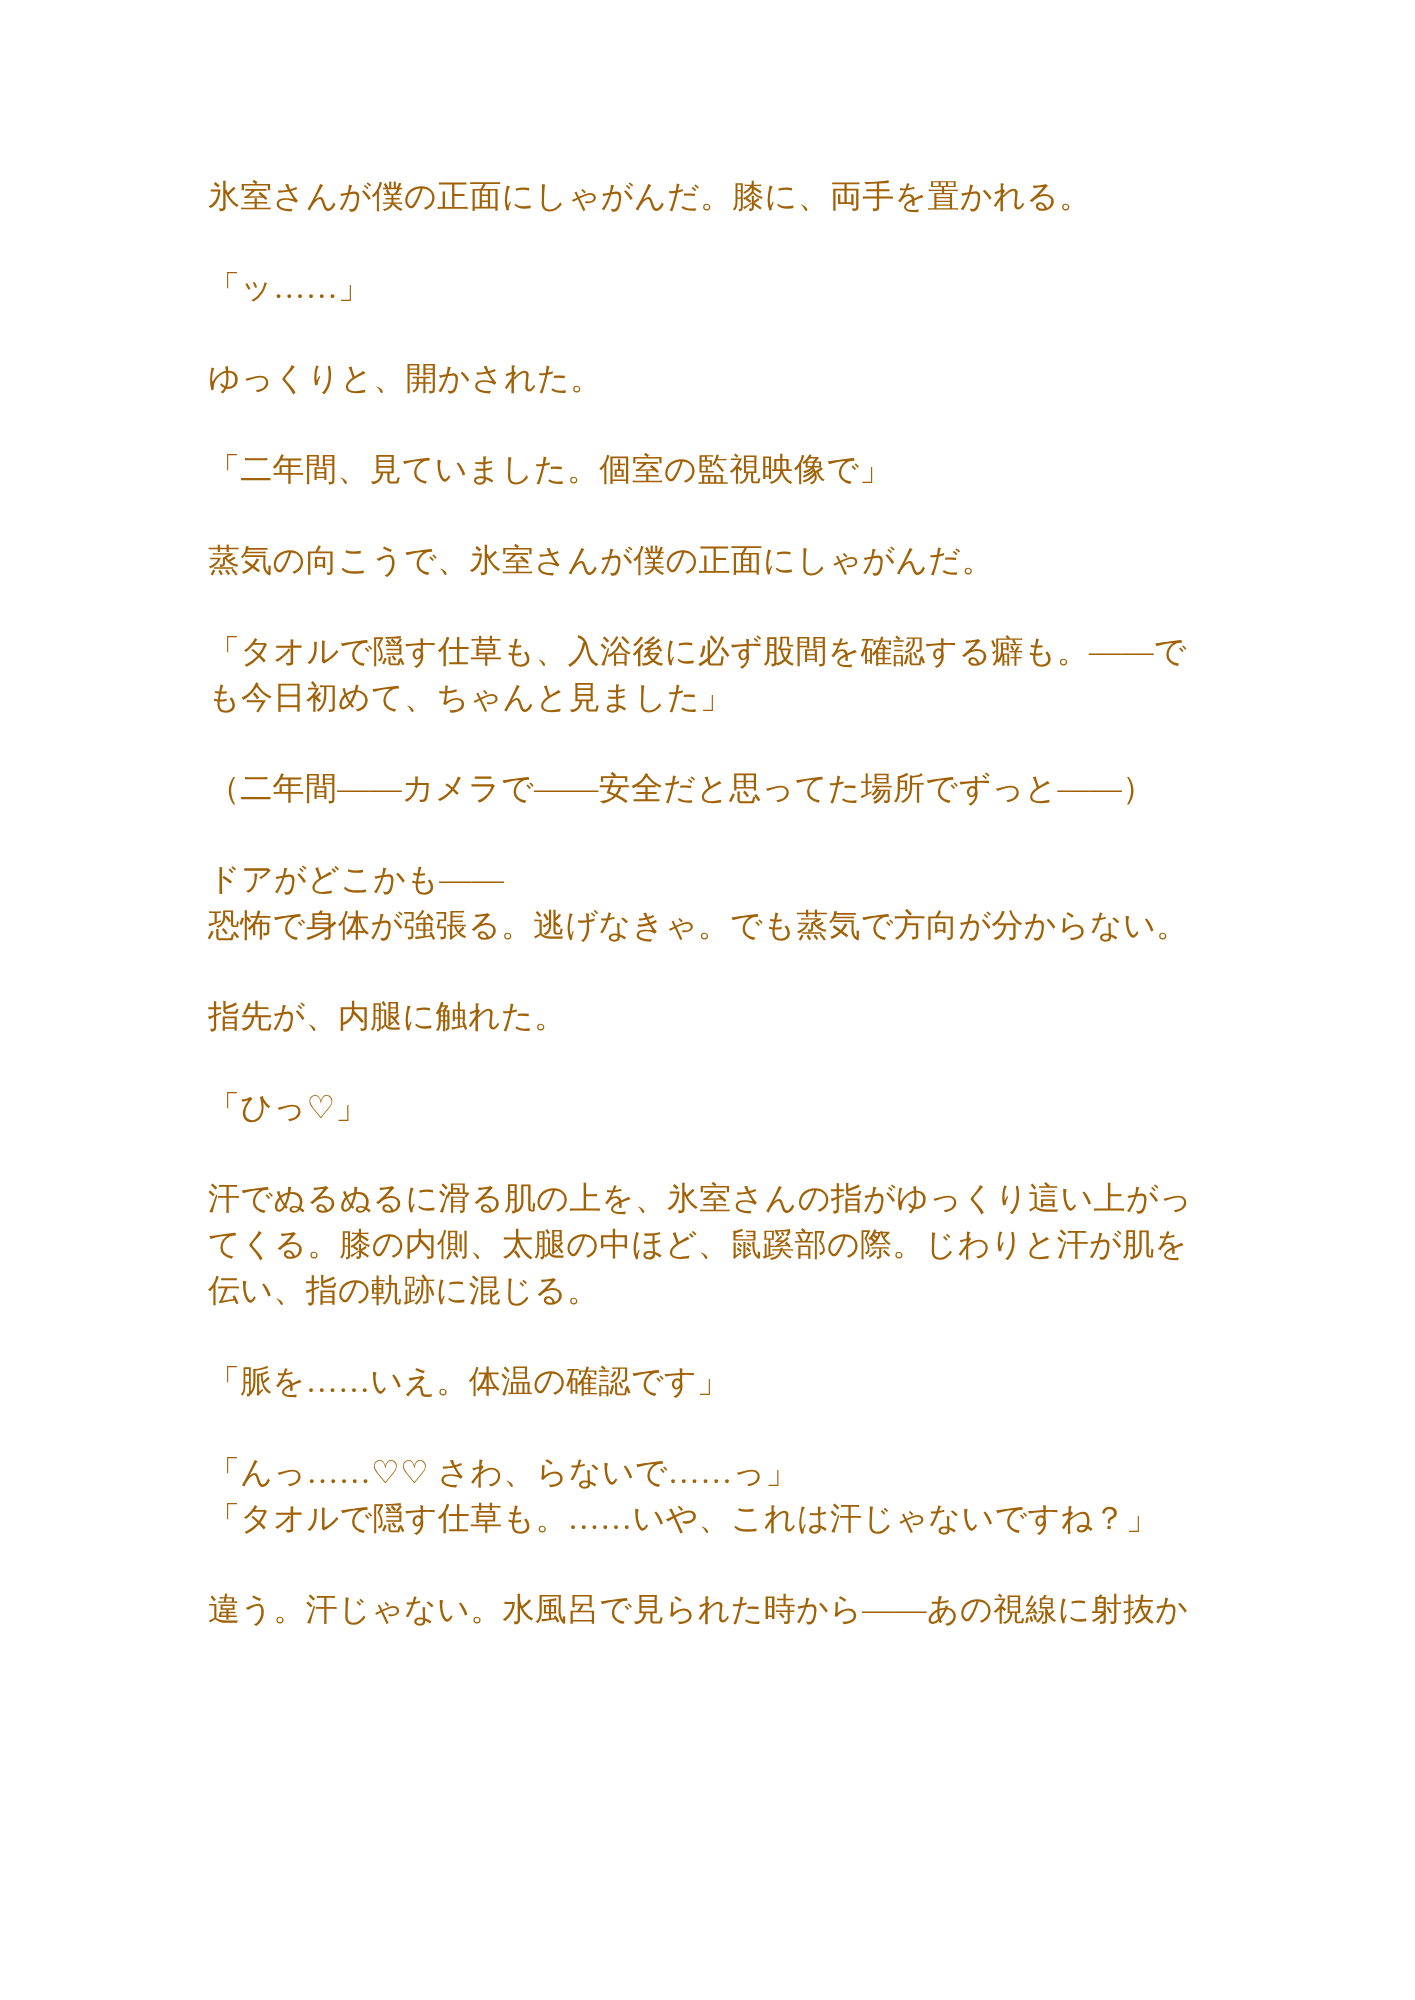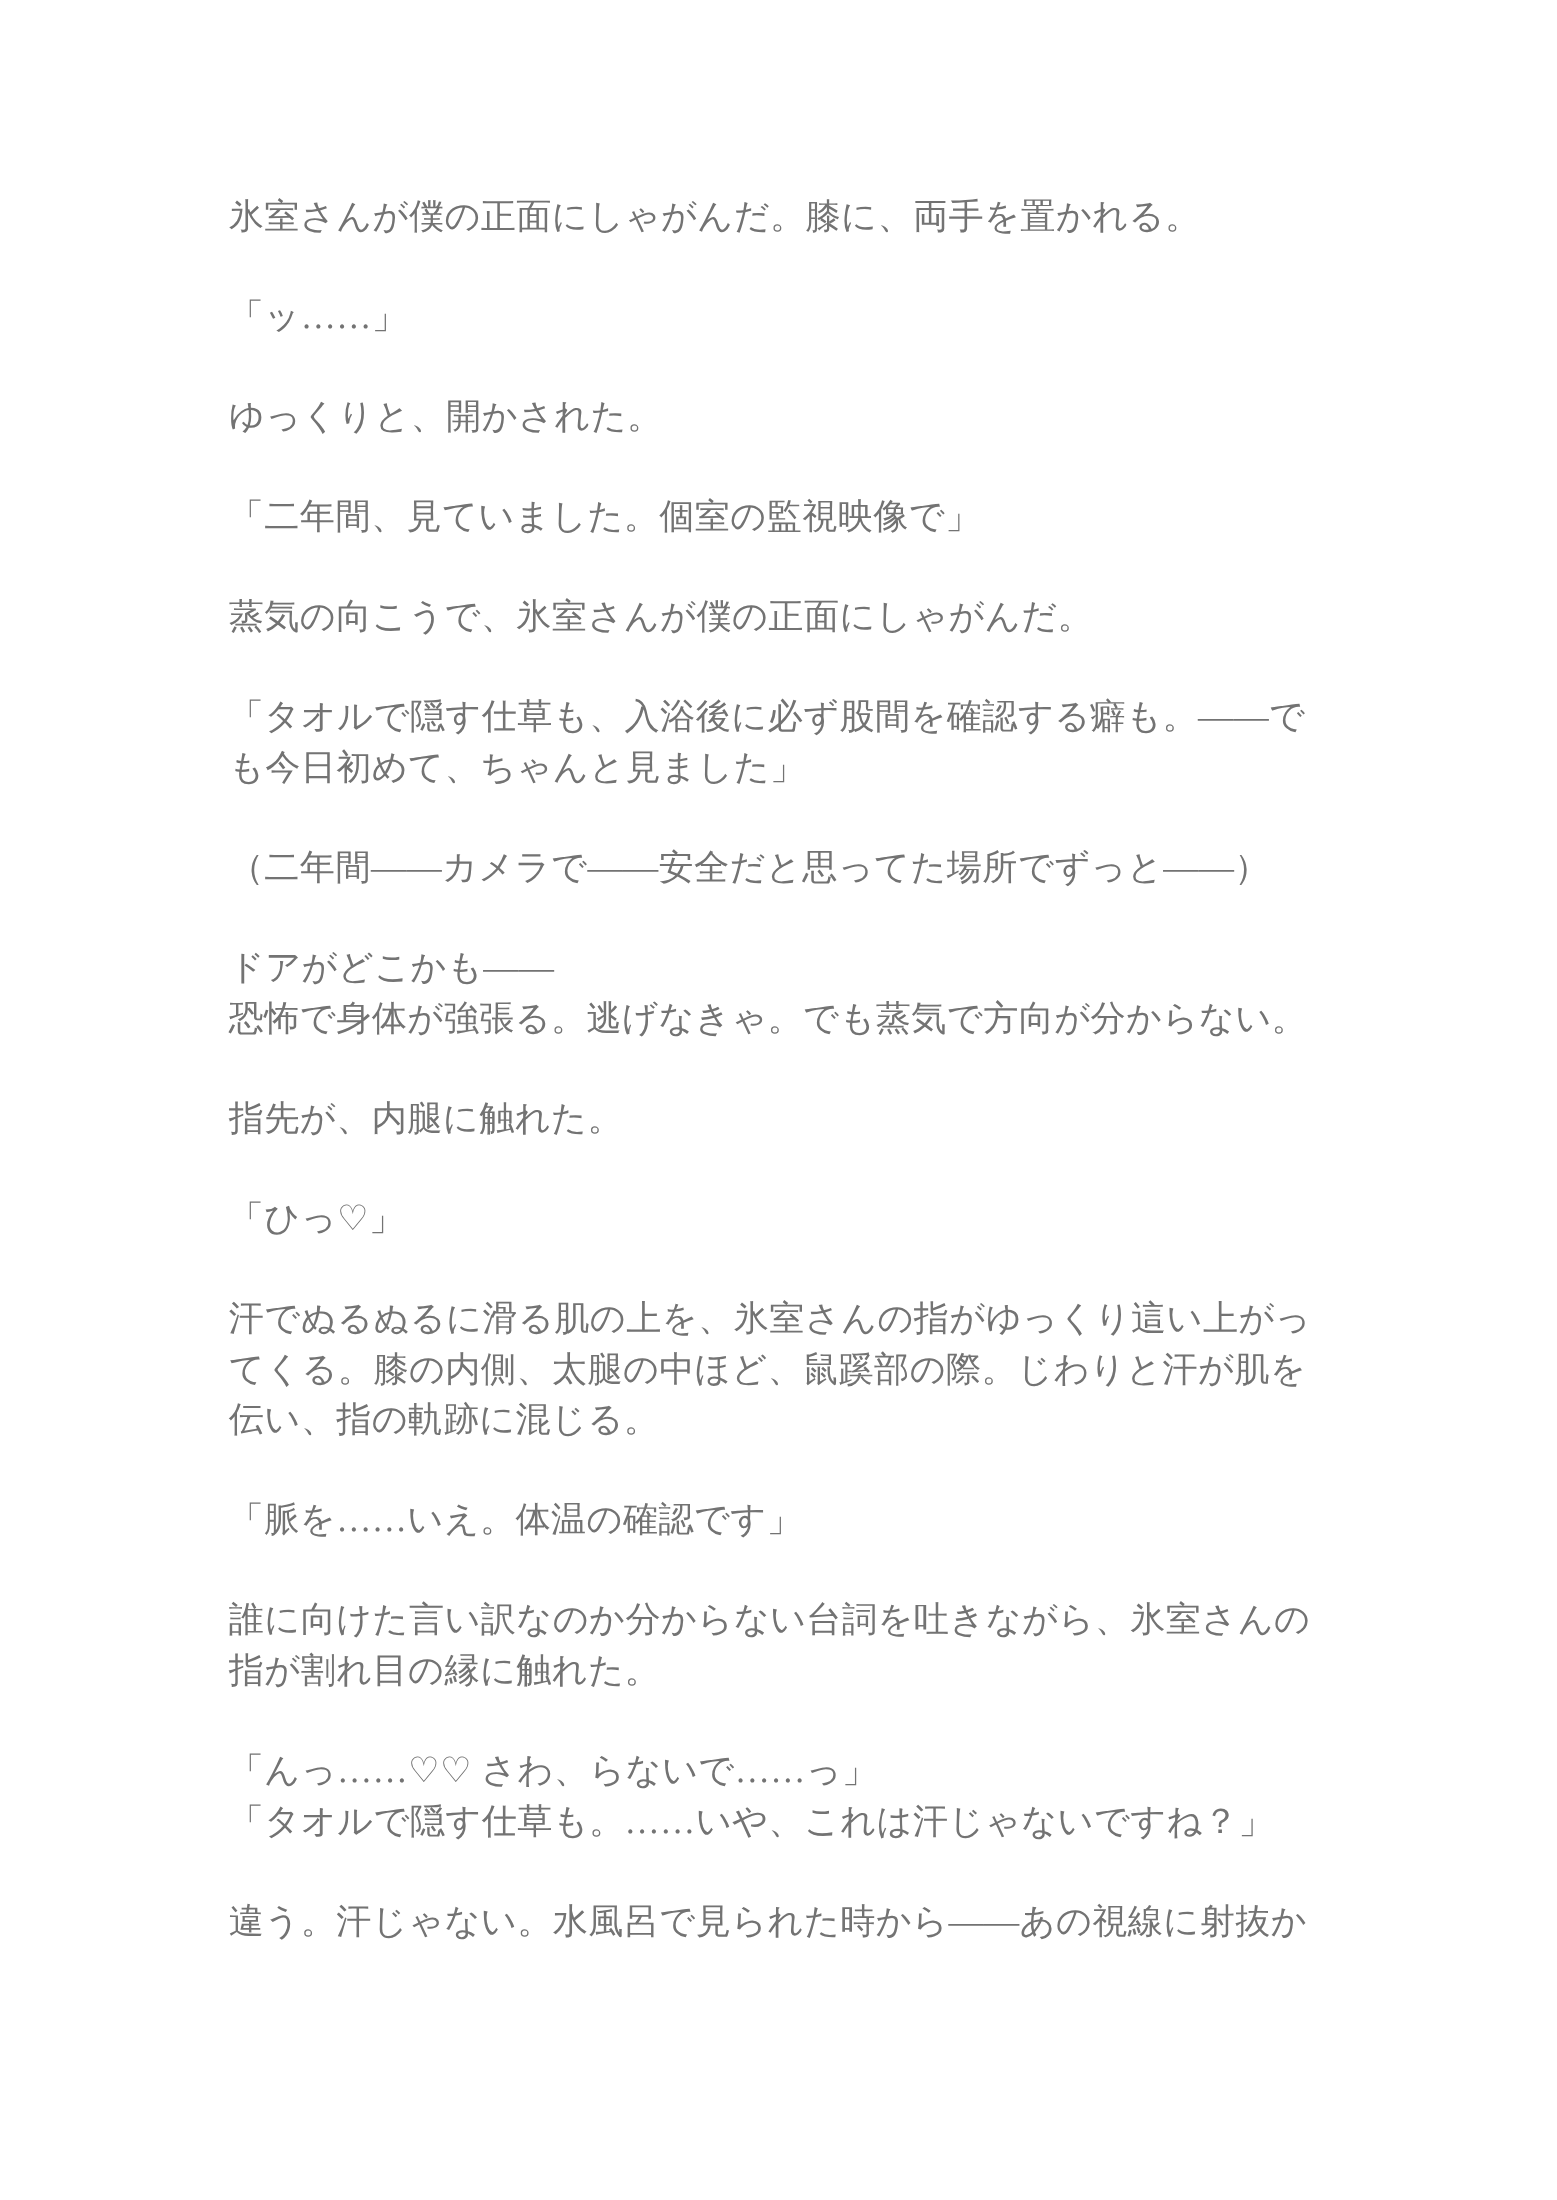--- a/index.html
+++ b/index.html
@@ -19,21 +19,21 @@
     padding: 173px 100px 0 208px;
     background: #ffffff;
   }
   .para {
     margin: 0 0 45px 0;
   }
   .line {
     font-family: "Liberation Serif", "DejaVu Serif", serif;
     font-size: 32px;
     line-height: 46px;
-    color: #737373;
+    color: #a16207;
     white-space: pre;
     letter-spacing: 0.3px;
   }
 </style>
 </head>
 <body>
 
 <div class="page">
   <div class="paragraphs">
       <div class="para">
@@ -70,24 +70,20 @@
       </div>
       <div class="para">
         <div class="line">汗でぬるぬるに滑る肌の上を、氷室さんの指がゆっくり這い上がっ</div>
         <div class="line">てくる。膝の内側、太腿の中ほど、鼠蹊部の際。じわりと汗が肌を</div>
         <div class="line">伝い、指の軌跡に混じる。</div>
       </div>
       <div class="para">
         <div class="line">「脈を……いえ。体温の確認です」</div>
       </div>
       <div class="para">
-        <div class="line">誰に向けた言い訳なのか分からない台詞を吐きながら、氷室さんの</div>
-        <div class="line">指が割れ目の縁に触れた。</div>
-      </div>
-      <div class="para">
         <div class="line">「んっ……♡♡ さわ、らないで……っ」</div>
         <div class="line">「タオルで隠す仕草も。……いや、これは汗じゃないですね？」</div>
       </div>
       <div class="para">
         <div class="line">違う。汗じゃない。水風呂で見られた時から――あの視線に射抜か</div>
       </div>
     </div>
 </div>
 
 </body></html>

